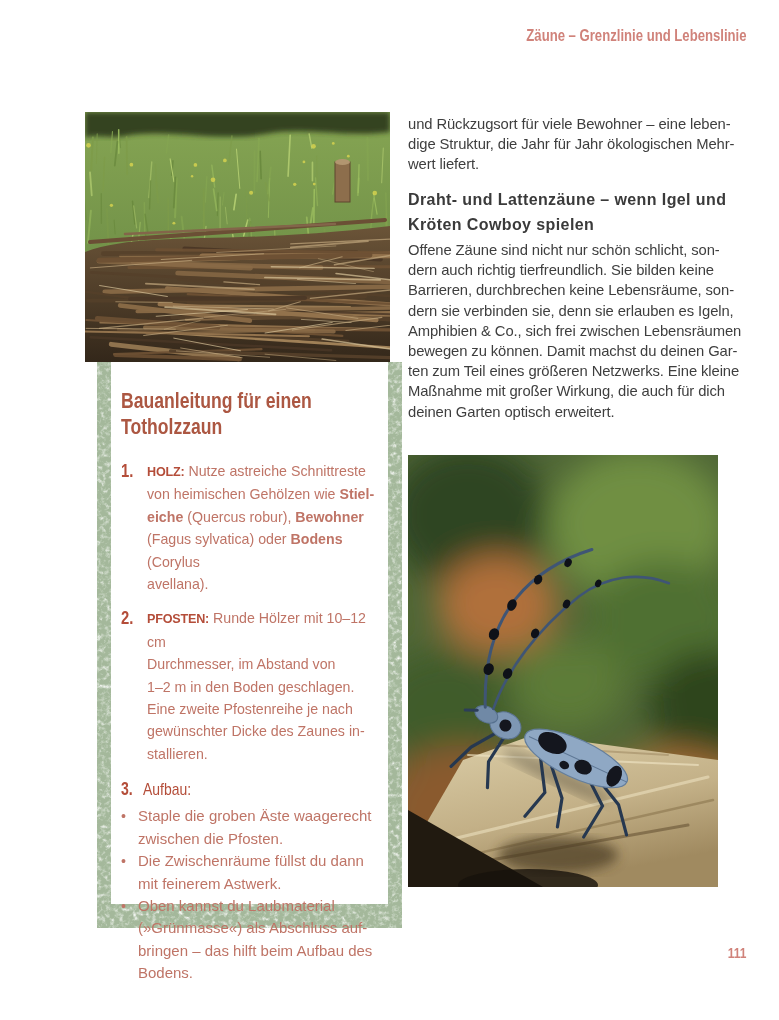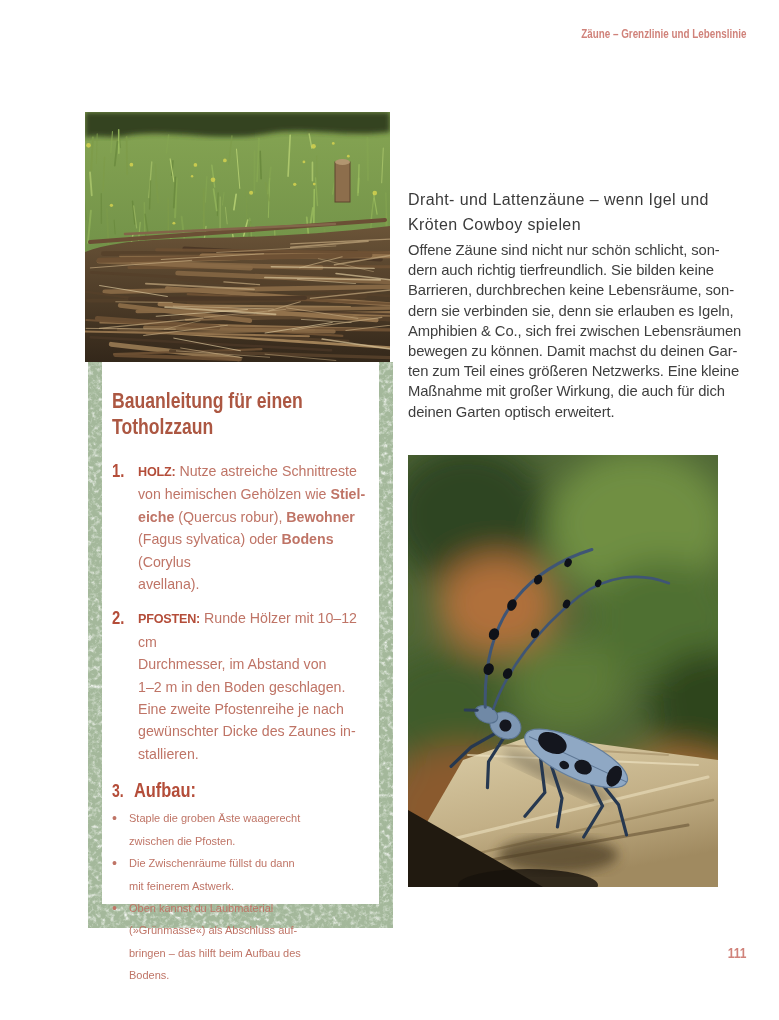--- a/index.html
+++ b/index.html
@@ -6,49 +6,49 @@
     --salmon:#d0827a; --brick:#ac5742; --brick2:#b44d39; --box-text:#bf7466;
     --green:#a7bb9e; --teal:#41876e; --ink:#3e3e3e;
   }
   html,body{margin:0;padding:0;background:#9a9a9a;}
   .page{position:relative;width:779px;height:1020px;margin:0 auto;background:#ffffff;
         font-family:"Liberation Sans",sans-serif;overflow:hidden;}
   
   .condL{display:inline-block;transform:scaleX(.8);transform-origin:0 50%;}
   .condR{display:inline-block;transform:scaleX(.82);transform-origin:100% 50%;}
 
-  .hdr{position:absolute;top:27px;right:33px;font-size:12px;font-weight:bold;color:var(--salmon);white-space:nowrap;}
+  .hdr{position:absolute;top:27px;right:33px;font-size:16px;font-weight:bold;color:var(--salmon);white-space:nowrap;}
 
   .photo1{position:absolute;left:85px;top:112px;width:305px;height:250px;}
   .photo1 svg,.photo2 svg,.frame svg{display:block;width:100%;height:100%;}
 
-  .box{position:absolute;left:88px;top:362px;width:305px;height:566px;background:#fff;border-radius:10px;}
+  .box{position:absolute;left:97px;top:362px;width:305px;height:566px;background:#fff;border-radius:10px;}
   .frame{position:absolute;inset:0;pointer-events:none;}
   .box-content{position:absolute;left:24px;right:17px;top:0;}
   .box-title{margin-top:26px;font-size:22px;line-height:26px;font-weight:bold;color:var(--brick);white-space:pre-line;}
   .box-sub{margin-top:7px;font-size:12.5px;font-weight:bold;color:var(--brick);letter-spacing:.6px;}
   .items{margin-top:20px;}
   .item{display:flex;margin-bottom:12px;}
   .inum{flex:0 0 26px;width:26px;font-size:19px;font-weight:bold;color:var(--brick2);}
   .itext{flex:1;font-size:14.2px;line-height:22.4px;color:var(--box-text);white-space:pre-line;}
   .run-label{font-weight:bold;color:var(--brick2);font-size:12.6px;letter-spacing:-.2px;margin-top:24px;}
   .run-b{font-weight:bold;}
   .run-i{}
   .item3-head{display:flex;align-items:baseline;margin:14px 0 5px;}
   .item3-head .inum{flex:0 0 22px;width:22px;font-size:18px;}
-  .item3-label{font-size:20px;font-weight:bold;color:var(--brick2);}
+  .item3-label{font-size:17px;font-weight:normal;color:var(--brick2);}
   .blist{margin:0;padding:0;list-style:none;}
   .bitem{display:flex;}
   .bmark{flex:0 0 17px;width:17px;font-size:14.2px;line-height:22.4px;color:var(--box-text);}
-  .btext{flex:1;font-size:11px;line-height:22.4px;color:var(--box-text);white-space:pre-line;}
+  .btext{flex:1;font-size:15px;line-height:22.4px;color:var(--box-text);white-space:pre-line;}
 
   .rc-para1{position:absolute;left:408px;top:114px;width:342px;font-size:14.8px;line-height:20px;
             letter-spacing:-.1px;color:var(--ink);white-space:pre-line;}
   .rc-head{position:absolute;left:408px;top:187px;width:342px;font-size:16px;line-height:25px;
-           font-weight:normal;letter-spacing:.4px;color:#3a3a3a;white-space:pre-line;}
+           font-weight:bold;letter-spacing:.4px;color:#3a3a3a;white-space:pre-line;}
   .rc-para2{position:absolute;left:408px;top:240px;width:342px;font-size:14.8px;line-height:20.2px;
             letter-spacing:-.1px;color:var(--ink);white-space:pre-line;}
   .photo2{position:absolute;left:408px;top:455px;width:310px;height:432px;}
   .caption{position:absolute;left:408px;top:901px;width:354px;font-size:12px;line-height:16.5px;
            color:var(--teal);white-space:pre-line;}
   .pagenum{position:absolute;top:944px;right:33px;font-size:15px;font-weight:bold;color:var(--salmon);}
 </style>
 </head>
 <body>
 
@@ -331,20 +331,23 @@
             <span class="btext">Oben kannst du Laubmaterial
 (»Grünmasse«) als Abschluss auf-
 bringen – das hilft beim Aufbau des
 Bodens.</span>
           </li>
         </ul>
       </div>
     </div>
   </div>
 
+  <div class="rc-para1">und Rückzugsort für viele Bewohner – eine leben-
+dige Struktur, die Jahr für Jahr ökologischen Mehr-
+wert liefert.</div>
   <div class="rc-head">Draht- und Lattenzäune – wenn Igel und
 Kröten Cowboy spielen</div>
   <div class="rc-para2">Offene Zäune sind nicht nur schön schlicht, son-
 dern auch richtig tierfreundlich. Sie bilden keine
 Barrieren, durchbrechen keine Lebensräume, son-
 dern sie verbinden sie, denn sie erlauben es Igeln,
 Amphibien &amp; Co., sich frei zwischen Lebensräumen
 bewegen zu können. Damit machst du deinen Gar-
 ten zum Teil eines größeren Netzwerks. Eine kleine
 Maßnahme mit großer Wirkung, die auch für dich

